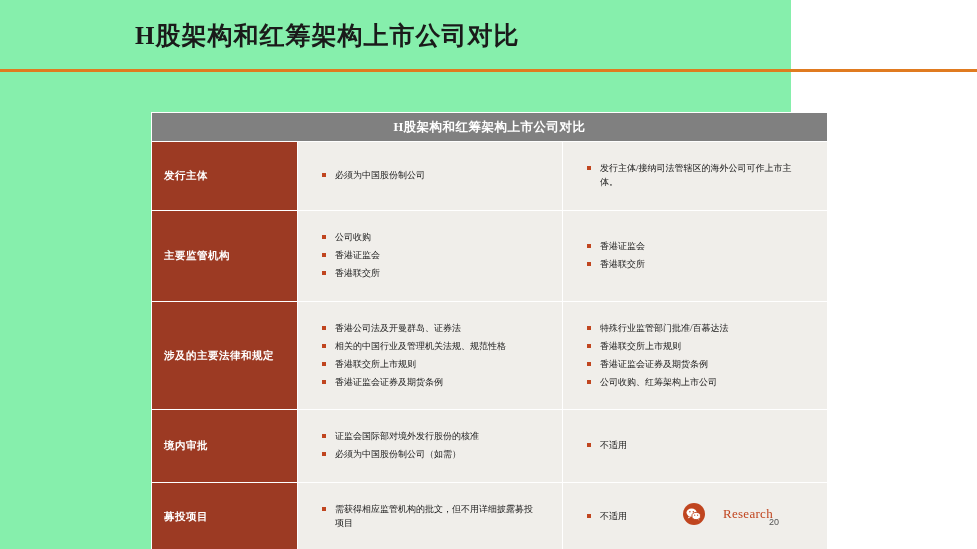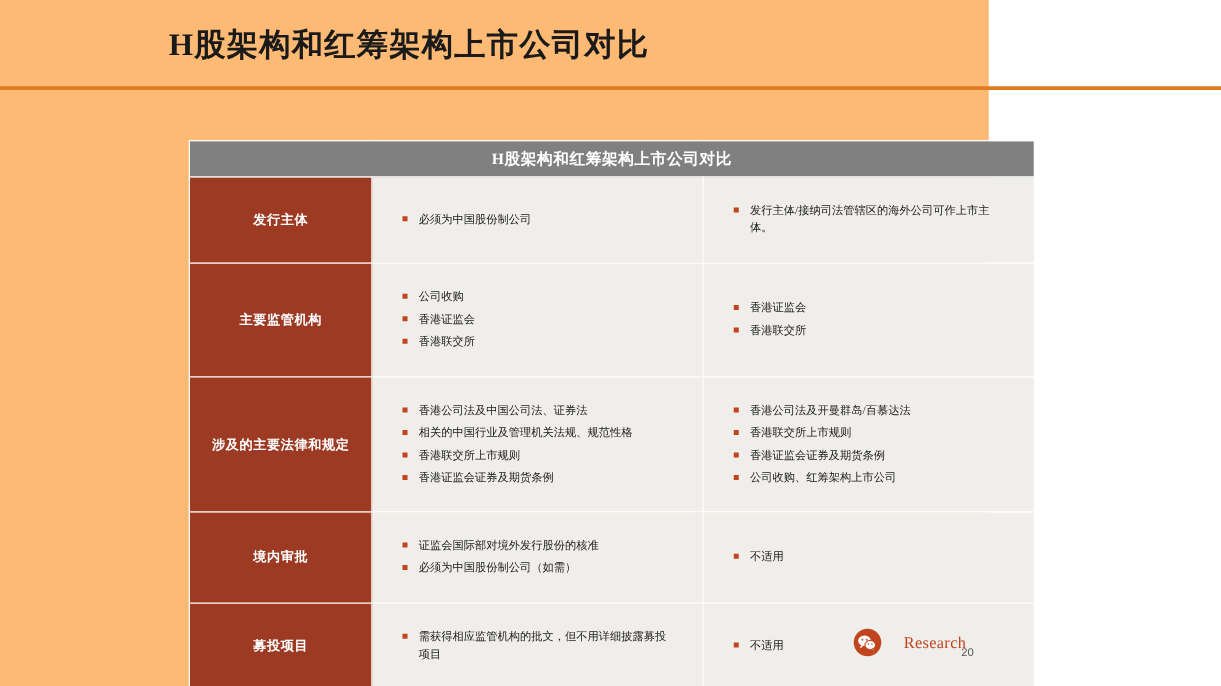--- a/index.html
+++ b/index.html
@@ -3,21 +3,21 @@
 <meta charset="utf-8">
 <style>
   html,body{margin:0;padding:0;}
   body{
     width:977px;height:549px;
     background:#ffffff;
     font-family:"Liberation Serif","DejaVu Serif",serif;
     position:relative;
     overflow:hidden;
   }
-  .slide{position:relative;width:791px;height:549px;background:#fdba74;}
+  .slide{position:relative;width:791px;height:549px;background:#86efac;}
 
   
   .title-wrap{
     position:absolute;left:0;top:0;width:977px;height:72px;
   }
   .title-text{
     position:absolute;left:135px;top:19px;
     font-size:25px;font-weight:bold;color:#1a1a1a;
     letter-spacing:1px;
     font-family:"Liberation Serif","DejaVu Serif",serif;
@@ -44,23 +44,23 @@
   }
   .thead-sub{
     background:#ffffff;color:#1a1a1a;
     text-align:center;font-weight:bold;font-size:9.5px;
     height:19px;border:1px solid #bfbfbf;
   }
   .thead-sub.blank{background:#ffffff;border-left:1px solid #ffffff;border-top:1px solid #ffffff;}
 
   .rowhead{
     background:#9C3A23;color:#ffffff;
-    text-align:center;font-weight:bold;font-size:10.5px;
+    font-weight:bold;font-size:10.5px;
     width:146px;letter-spacing:.5px;
-    padding:6px 0;
+    padding:6px 12px;
   }
   .cell{
     background:#F0EEEA;
     padding:8px 10px 8px 12px;
     font-size:9px;color:#1a1a1a;
     line-height:1.55;
   }
   .cell ul{margin:12px;padding:0;list-style:none;}
   .cell li{
     position:relative;padding-left:13px;margin:0 0 4px 0;
@@ -143,29 +143,29 @@
             <li>香港证监会</li>
             <li>香港联交所</li>
           </ul>
         </td>
       </tr>
 
       <tr>
         <td class="rowhead">涉及的主要法律和规定</td>
         <td class="cell">
           <ul>
-            <li>香港公司法及中国公司法、证券法</li>
+            <li>香港公司法及开曼群岛、证券法</li>
             <li>相关的中国行业及管理机关法规、规范性格</li>
             <li>香港联交所上市规则</li>
             <li>香港证监会证券及期货条例</li>
           </ul>
         </td>
         <td class="cell">
           <ul>
-            <li>香港公司法及开曼群岛/百慕达法</li>
+            <li>特殊行业监管部门批准/百慕达法</li>
             <li>香港联交所上市规则</li>
             <li>香港证监会证券及期货条例</li>
             <li>公司收购、红筹架构上市公司</li>
           </ul>
         </td>
       </tr>
 
       <tr>
         <td class="rowhead">境内审批</td>
         <td class="cell">

